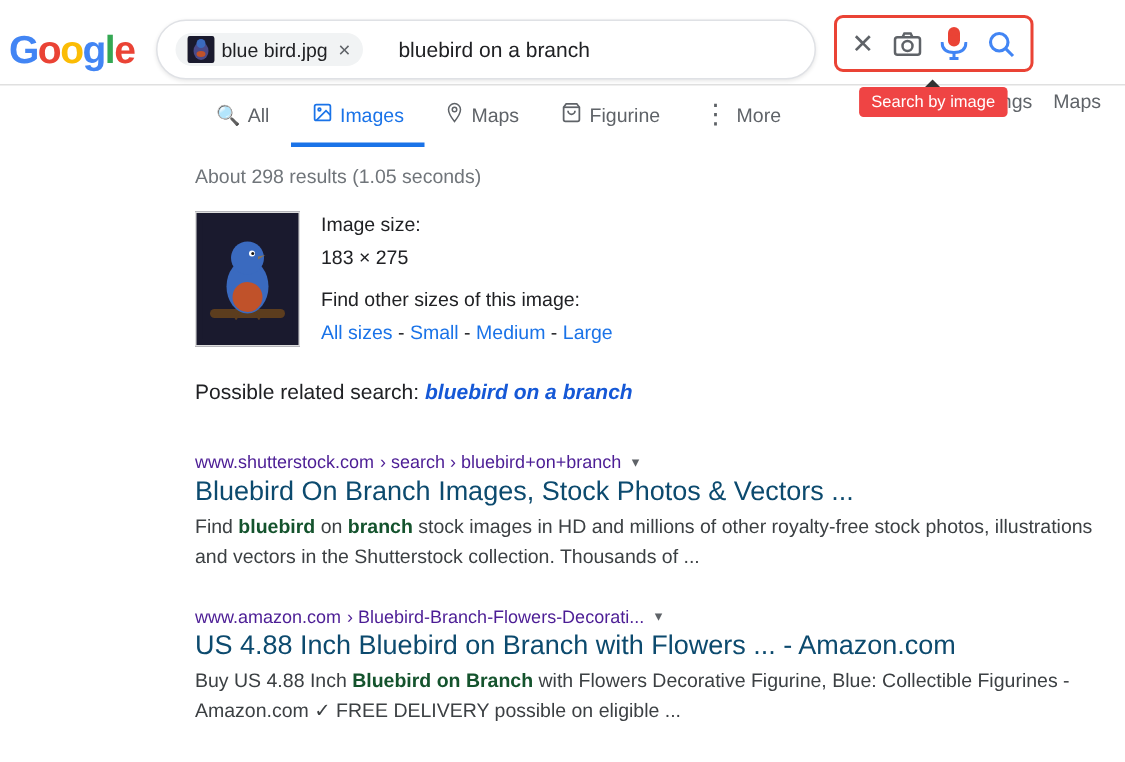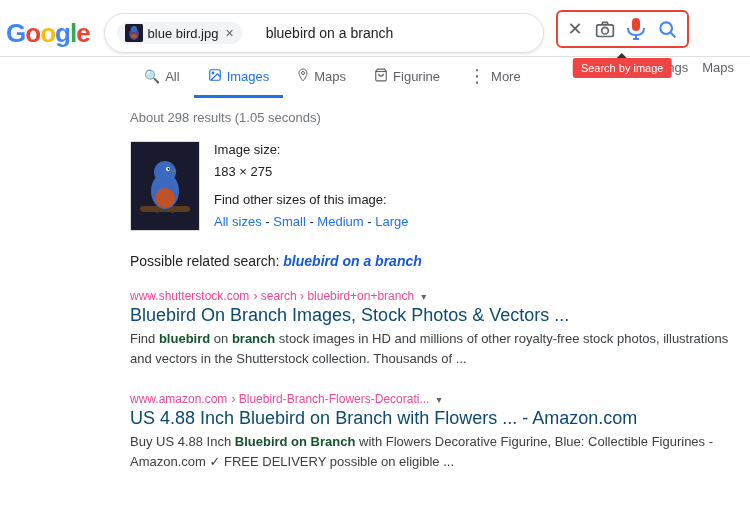--- a/index.html
+++ b/index.html
@@ -201,21 +201,21 @@
       color: #202124;
     }
     .size-links a {
       color: #1a73e8;
       text-decoration: none;
       font-size: 13px;
     }
 
     
     .related-search {
-      margin-bottom: 20px;
+      margin-bottom: 32px;
       font-size: 14px;
       color: #202124;
     }
     .related-search a {
       color: #1558d6;
       font-weight: bold;
       font-style: italic;
       text-decoration: none;
     }
 
@@ -225,21 +225,21 @@
     }
     .result-url {
       font-size: 12px;
       color: #202124;
       display: flex;
       align-items: center;
       gap: 4px;
       margin-bottom: 2px;
     }
     .result-url-text {
-      color: #ec4899;
+      color: #4c1d95;
     }
     .result-dropdown {
       color: #5f6368;
       font-size: 10px;
       margin-left: 3px;
     }
     .result-title {
       font-size: 18px;
       color: #0c4a6e;
       text-decoration: none;

